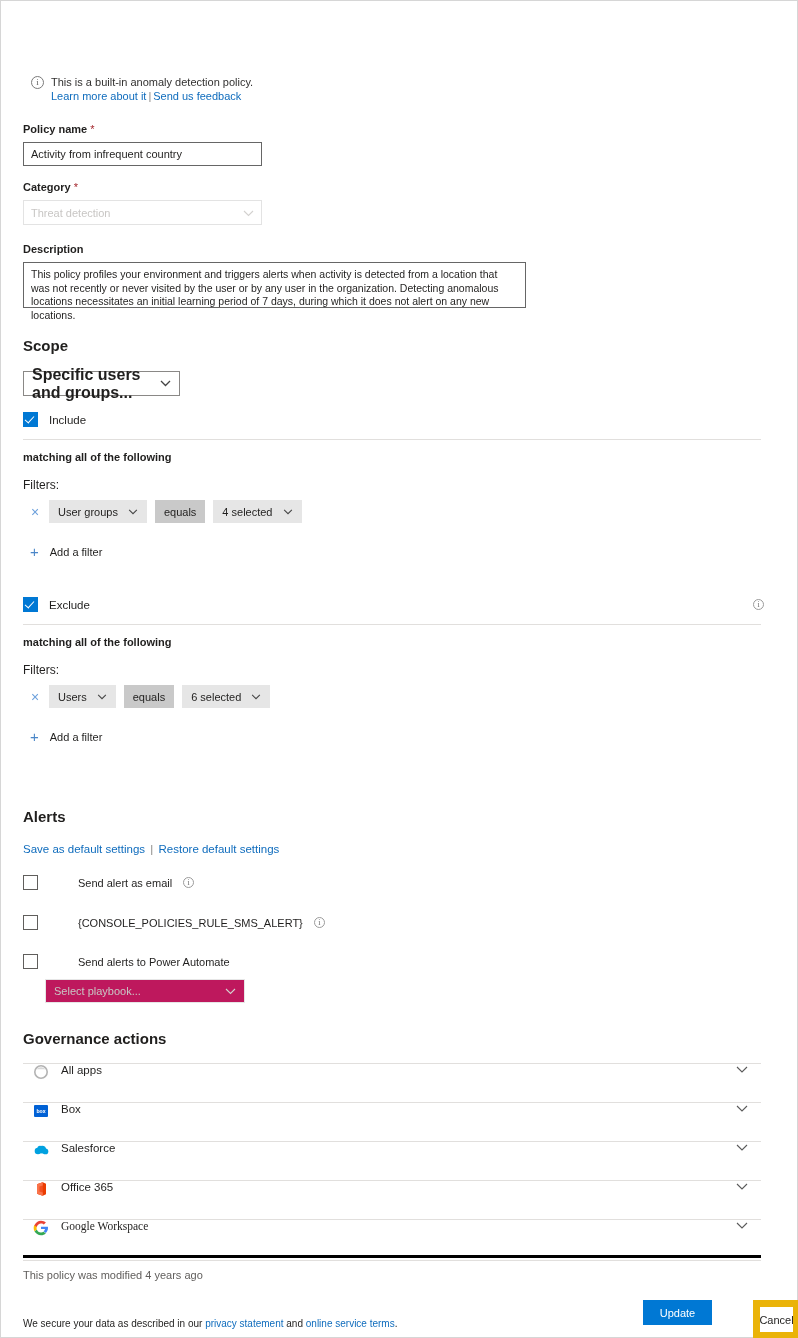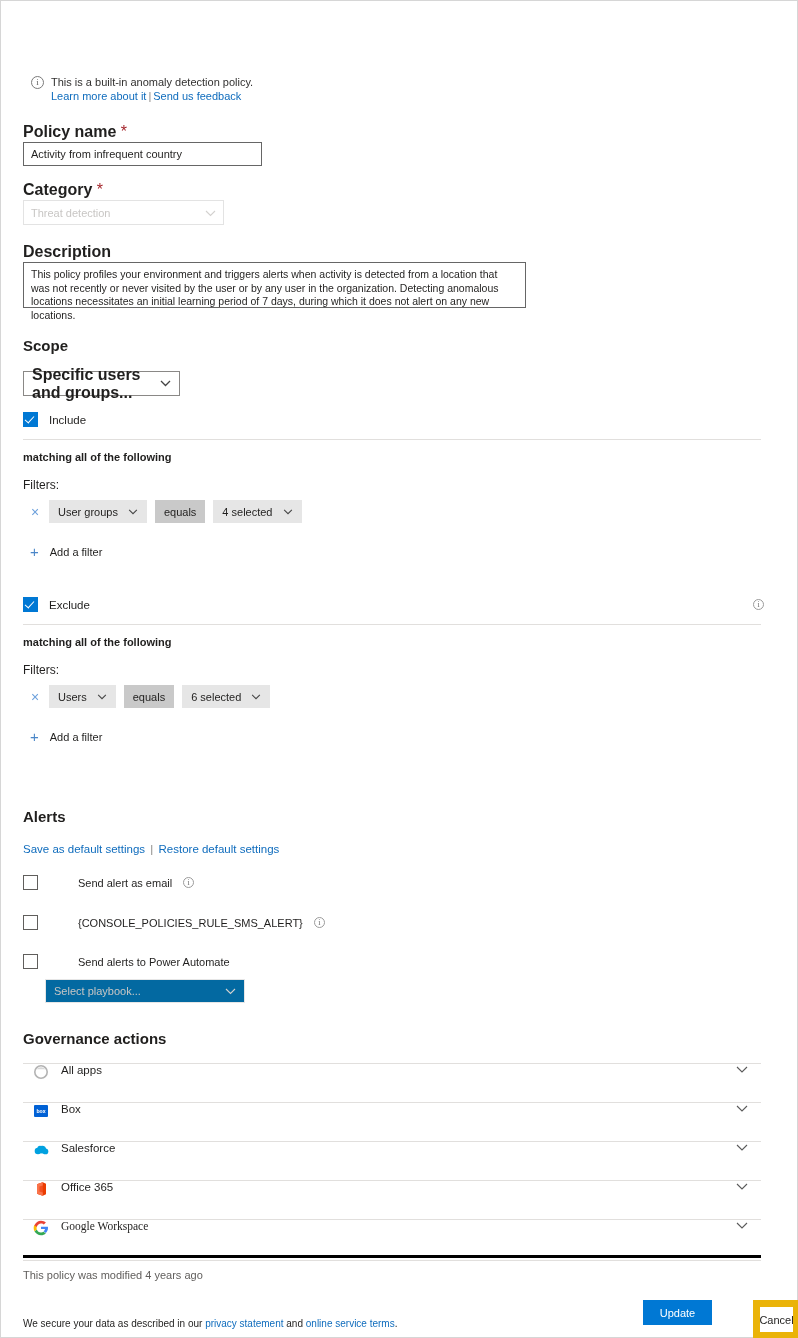--- a/index.html
+++ b/index.html
@@ -51,21 +51,21 @@
     margin-top: 1px;
   }
   .info-text { font-size: 11px; line-height: 14px; color: #323130; }
   .info-links { font-size: 11px; line-height: 15px; }
   a.lnk { color: #0f6cbd; text-decoration: none; }
   .sep-pipe { color: #8a8886; padding: 0 2px; }
 
   
   .field-label {
     position: absolute;
-    font-size: 16px;
+    font-size: 11px;
     font-weight: bold;
     color: #201f1e;
   }
   .req-star { color: #a4262c; font-weight: normal; }
 
   .txt-input {
     position: absolute;
     border: 1px solid #666;
     background: #fff;
     font-family: "Liberation Sans", sans-serif;
@@ -192,21 +192,21 @@
     vertical-align: 1px;
   }
   .info-i.lone { position: absolute; }
 
   
   .playbook {
     position: absolute;
     left: 44px; top: 978px;
     width: 200px; height: 24px;
     border: 1px solid #e6e6e6;
-    background: #0369a1;
+    background: #be185d;
     display: flex; align-items: center;
     padding: 4px 8px;
     font-size: 11px;
     color: #c8c6c4;
   }
   .playbook .chev { margin-left: auto; color: #d3d1cf; }
 
   
   .gov-list { position: absolute; left: 22px; top: 1062px; width: 738px; }
   .gov-row {
@@ -276,21 +276,21 @@
   <div class="field-label" style="left:22px; top:122px;">
     <span>Policy name</span>
     <span class="req-star">*</span>
   </div>
   <input class="txt-input" style="left: 22px; top: 141px; width: 239px; height: 24px;" value="Activity from infrequent country">
 
   <div class="field-label" style="left:22px; top:180px;">
     <span>Category</span>
     <span class="req-star">*</span>
   </div>
-  <div class="dd-disabled" style="left:22px; top:199px; width:201px; height:25px;">
+  <div class="dd-disabled" style="left:22px; top:199px; width:239px; height:25px;">
     <span>Threat detection</span>
     <span class="chev">
       <svg width="11" height="7" viewBox="0 0 11 7">
           <path d="M1 1l4.5 4.5L10 1" fill="none" stroke="currentColor" stroke-width="1.1"></path>
         </svg>
     </span>
   </div>
 
   <div class="field-label" style="left:22px; top:242px;">Description</div>
   <div class="desc-box" style="left:22px; top:261px; width:503px; height:46px;">This policy profiles your environment and triggers alerts when activity is detected from a location that was not recently or never visited by the user or by any user in the organization. Detecting anomalous locations necessitates an initial learning period of 7 days, during which it does not alert on any new locations.</div>

